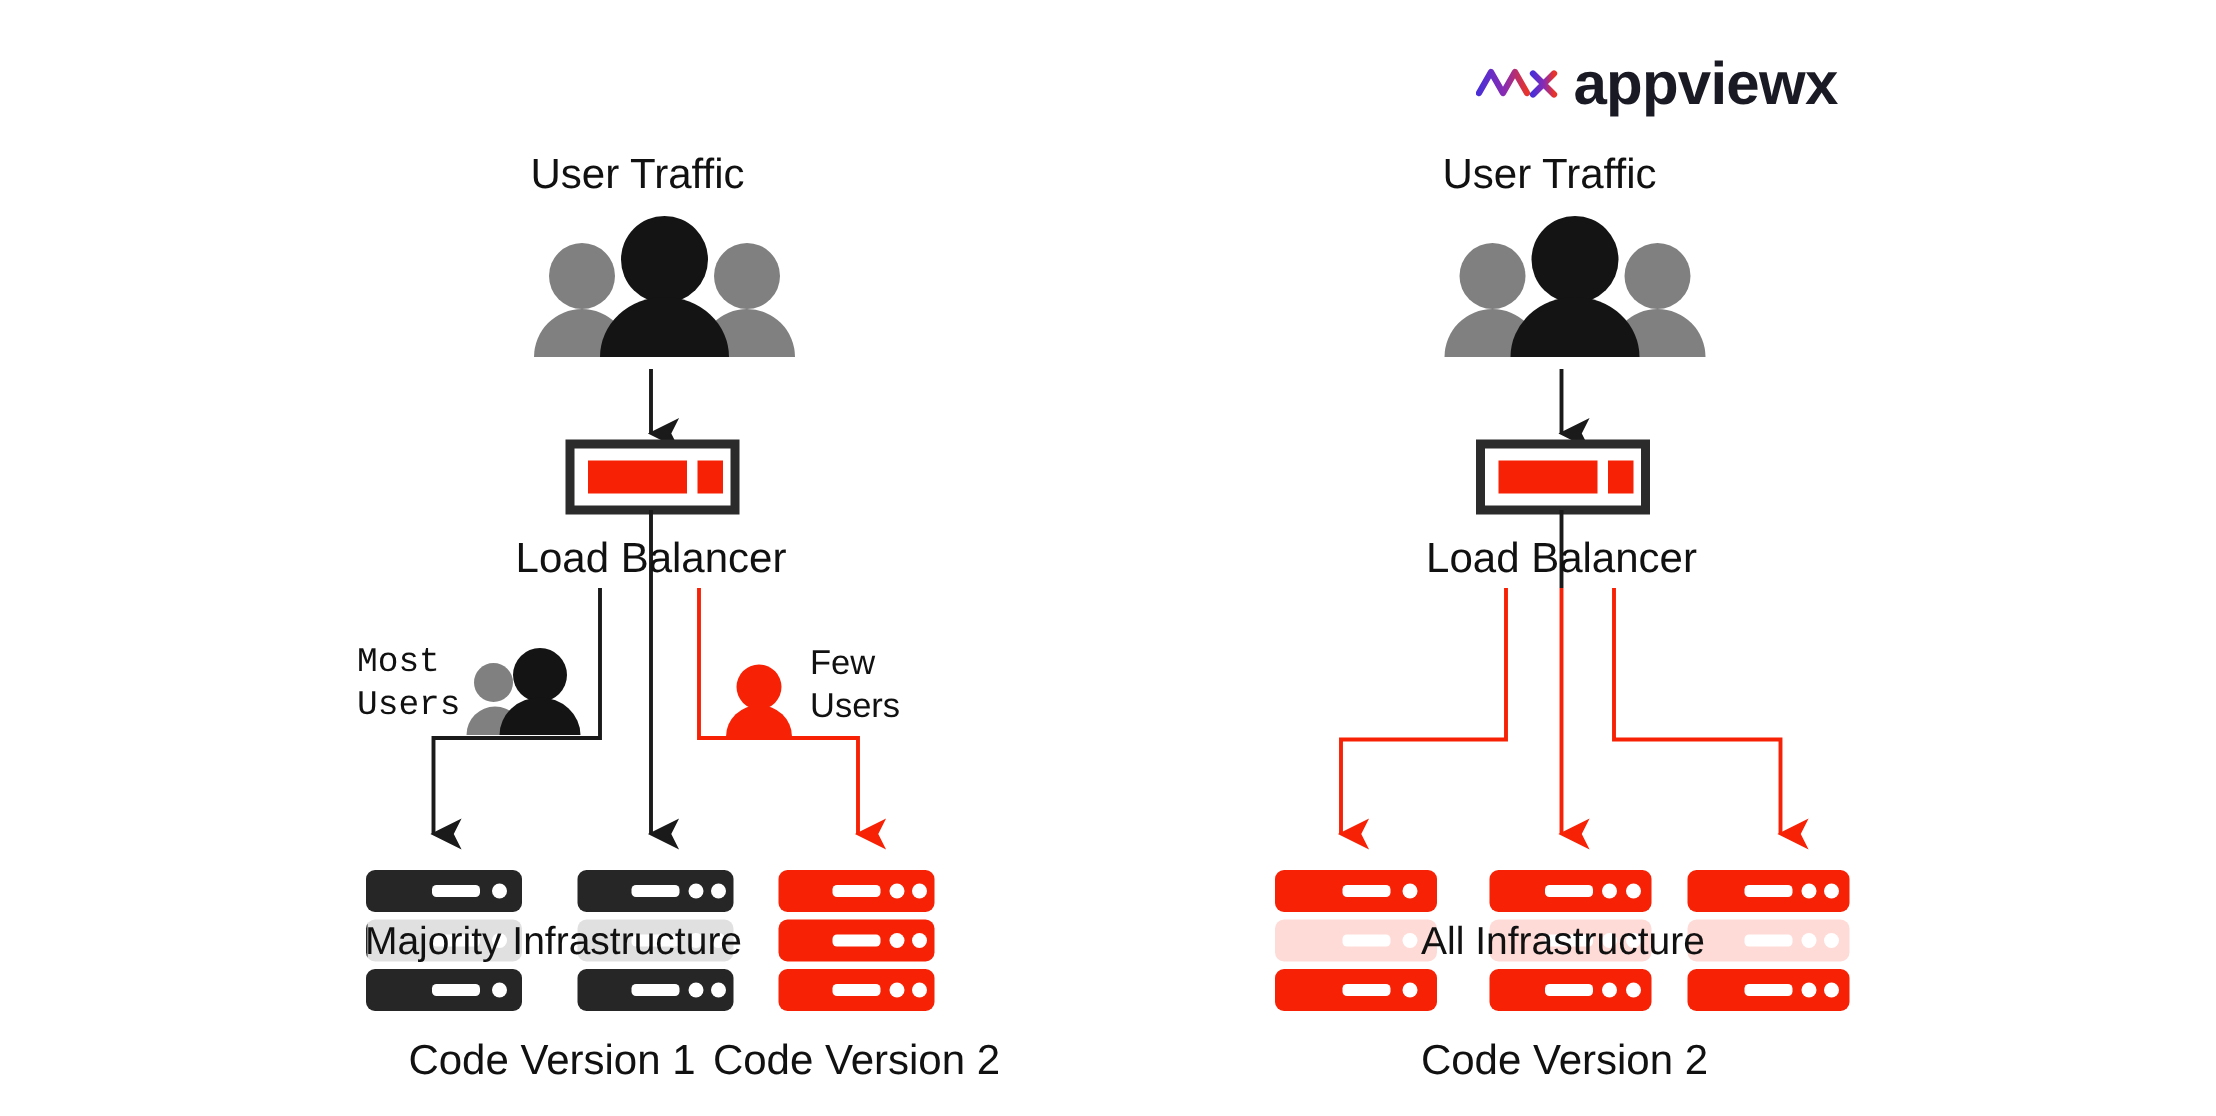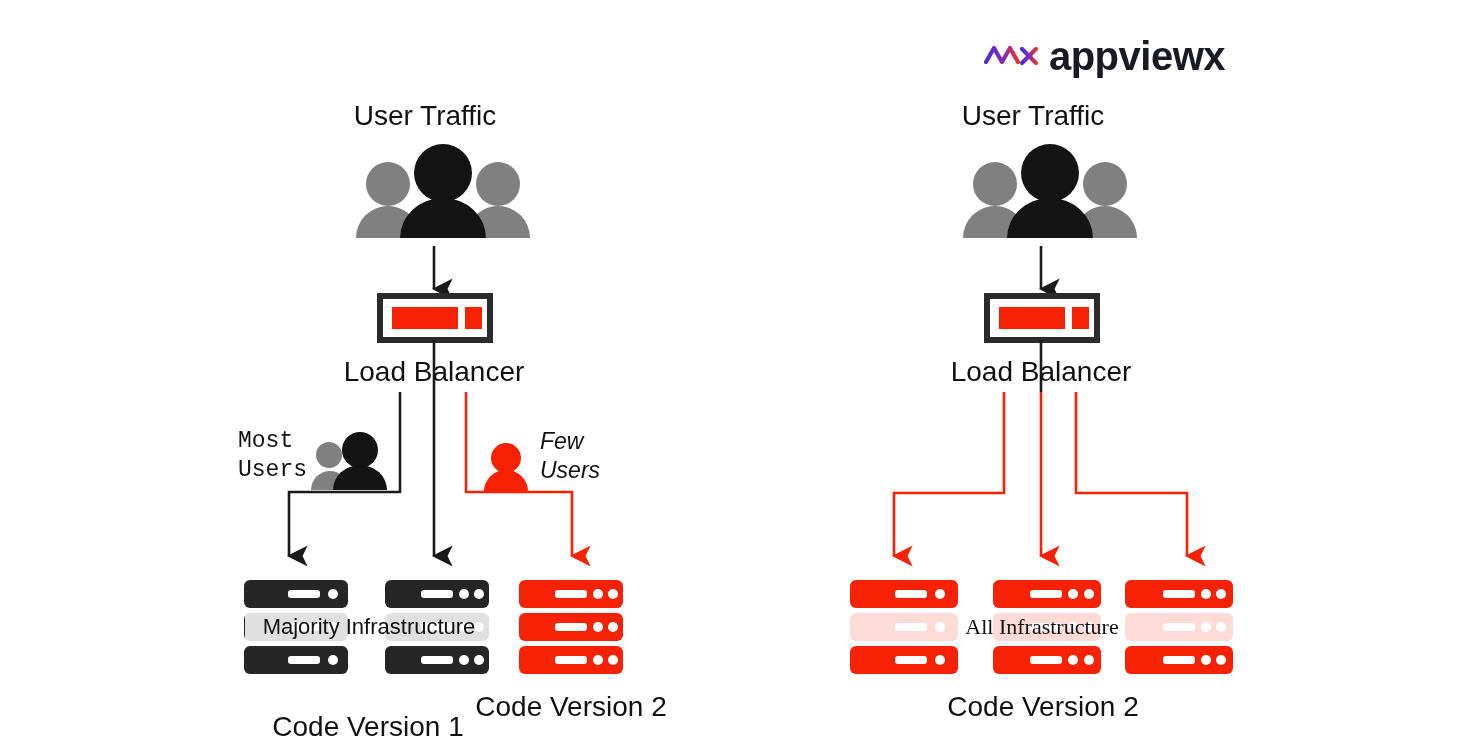--- a/index.html
+++ b/index.html
@@ -57,27 +57,27 @@
     white-space: nowrap;
   }
 
   
   .band {
     position: absolute;
     height: 34px;
     display: flex;
     align-items: center;
     justify-content: center;
-    font-size: 22px;
+    font-size: 26px;
     color: #111111;
     white-space: nowrap;
     transform: translateX(-50%);
   }
   .band.dark-band  { background: rgba(255,255,255,0.86); }
-  .band.red-band   { background: rgba(255,255,255,0.84); font-family: Liberation Serif, serif; }
+  .band.red-band   { background: rgba(255,255,255,0.84); }
 
   
   svg.layer {
     position: absolute;
     left: 0;
     top: 0;
     width: 1477px;
     height: 744px;
     overflow: visible;
   }
@@ -275,28 +275,28 @@
 
   <div class="cap center" style="left:425px; top:99px;">User Traffic</div>
 
   <div class="cap center" style="left:434px; top:355px;">Load Balancer</div>
 
   <div class="side-label" style="left:238px; top:427px; text-align:left;font-family:Liberation Mono, monospace;">
     <span>Most</span><br>
     <span>Users</span>
   </div>
 
-  <div class="side-label" style="left:540px; top:427px; text-align:left;font-style:italic;">
+  <div class="side-label" style="left:540px; top:427px; text-align:left;">
     <span>Few</span><br>
     <span>Users</span>
   </div>
 
   <div class="band dark-band" style="left:369px; top:610px; width:248px;">Majority Infrastructure</div>
 
-  <div class="cap center" style="left:368px; top:690px;margin-top:20px;">Code Version 1</div>
+  <div class="cap center" style="left:368px; top:690px;">Code Version 1</div>
 
   <div class="cap center" style="left:571px; top:690px;">Code Version 2</div>
 
   <div class="cap center" style="left:1033px; top:99px;">User Traffic</div>
 
   <div class="cap center" style="left:1041px; top:355px;">Load Balancer</div>
 
   <div class="band red-band" style="left:1042px; top:610px; width:390px;">All Infrastructure</div>
 
   <div class="cap center" style="left:1043px; top:690px;">Code Version 2</div>

